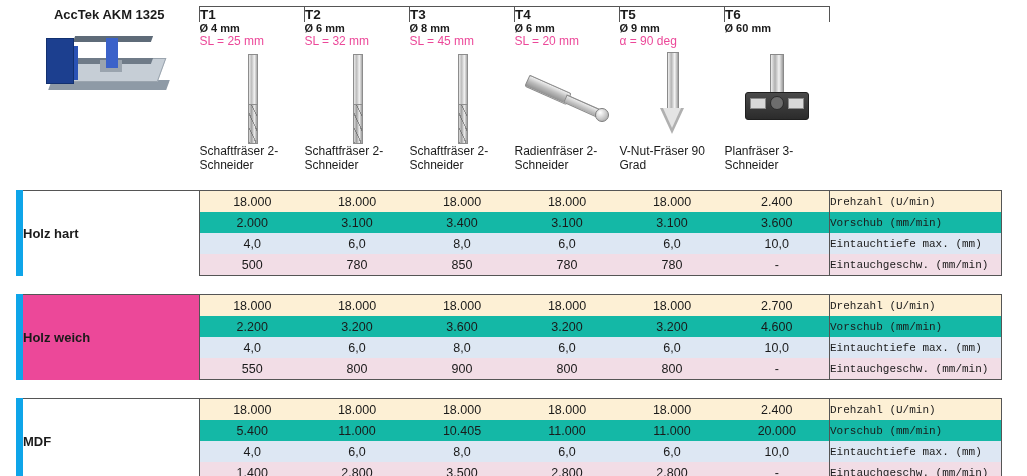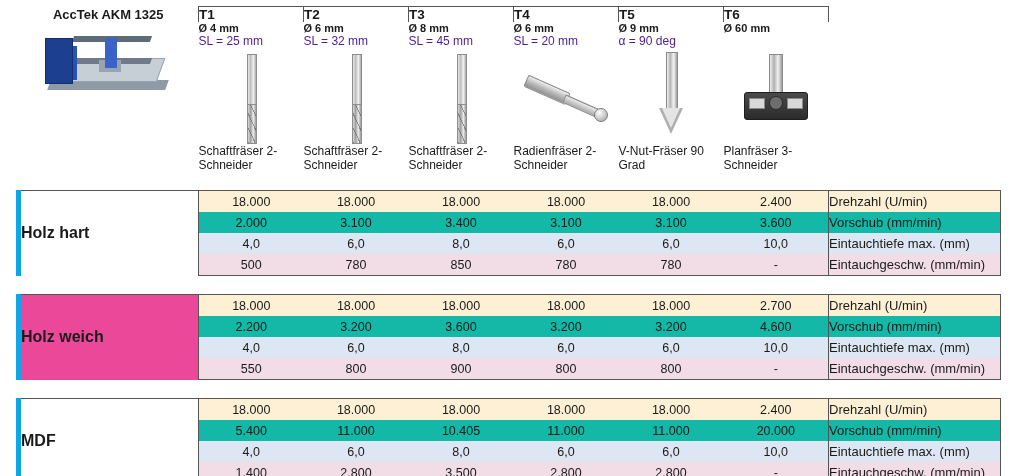--- a/index.html
+++ b/index.html
@@ -11,28 +11,28 @@
 
   
   col.c-label{width:180px;}
   col.c-tool{width:105px;}
   col.c-param{width:172px;}
   .tool-block{border-left:1px solid #555;border-right:1px solid #555;border-top:1px solid #555;}
 
   .brand{font-weight:bold;font-size:13px;text-align:center;padding-top:42px;vertical-align:top;}
   .tool-name{font-weight:bold;font-size:13.5px;padding-top:12px;}
   .tool-dia{font-weight:bold;font-size:11px;padding-top:7px;}
-  .tool-sl{font-size:12px;padding-top:6px;color:#4c1d95;}
+  .tool-sl{font-size:12px;padding-top:6px;color:#ec4899;}
   .tool-desc{font-size:12px;line-height:14px;padding:4px 6px 8px 6px;}
 
   .img-row td{vertical-align:bottom;height:96px;}
   .tool-img{height:92px;display:flex;align-items:flex-end;justify-content:center;}
-  .mat-label{font-weight:bold;font-size:16px;padding-left:8px;border-left:5px solid #0ea5e9;border-right:1px solid #555;}
+  .mat-label{font-weight:bold;font-size:13px;padding-left:8px;border-left:7px solid #0ea5e9;border-right:1px solid #555;}
   .val{text-align:center;font-size:12.5px;height:21px;}
-  .pname{font-size:13px;padding-left:6px;border-right:1px solid #555;}
+  .pname{font-size:11px;padding-left:6px;border-right:1px solid #555;font-family:Liberation Mono, monospace;}
 
   .r1{background:#fdf0d5;}
   .r2{background:#14b8a6;}
   .r3{background:#dde7f3;}
   .r4{background:#f2dde6;}
 
   .grp-top td{border-top:1px solid #555;}
   .grp-bot td{border-bottom:1px solid #555;}
   .vsep{border-left:1px solid #555;}
   .vsep-r{border-right:1px solid #555;}

